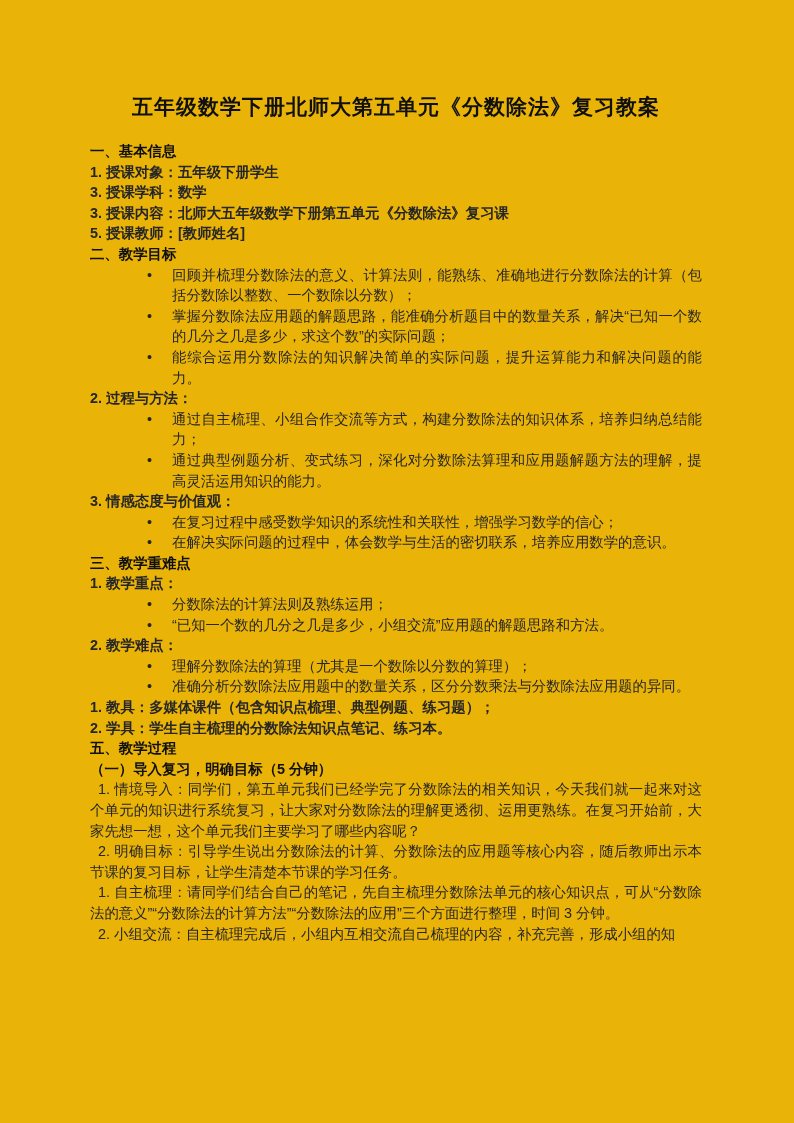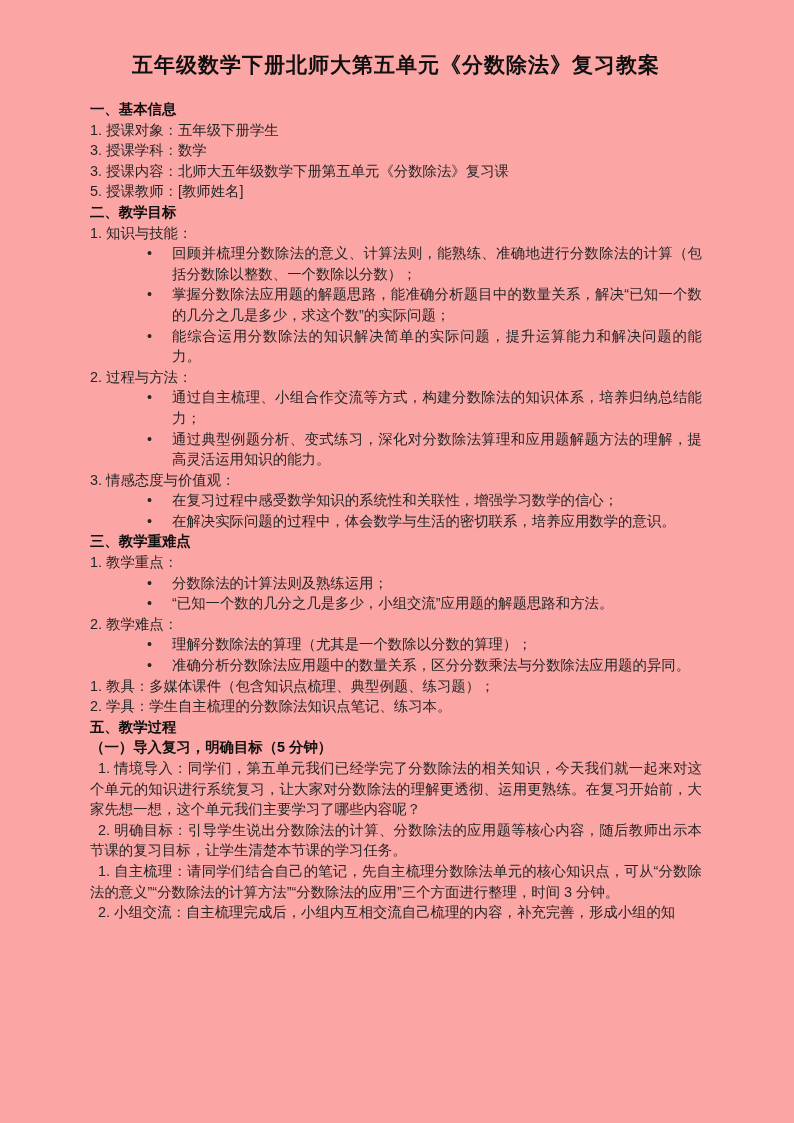--- a/index.html
+++ b/index.html
@@ -1,46 +1,47 @@
 <!DOCTYPE html>
 <html><head>
 <meta charset="utf-8">
 <style>
   html, body { margin: 0; padding: 0; background: #ffffff; }
   .page {
     position: relative;
     width: 794px;
     height: 1123px;
     box-sizing: border-box;
-    background: #fca5a5;
+    background: #eab308;
     color: #262626;
     font-family: "Liberation Sans", sans-serif;
     font-size: 14.4px;
     line-height: 20.6px;
-    padding: 50px 92px 0 90px;
+    padding: 92px 92px 0 90px;
     overflow: hidden;
   }
   .page p { margin: 0; }
   .title {
     font-size: 21px;
     line-height: 30px;
     font-weight: bold;
     text-align: center;
     color: #101010;
     letter-spacing: 1px;
     margin: 0 0 19px 0;
   }
   .sec {
     font-weight: bold;
     color: #101010;
     margin-left: 28px;
   }
   .item {
     margin-left: 28px;
     text-align: justify;
+    font-weight: bold;
   }
   .bullet {
     position: relative;
     padding-left: 82px;
     text-align: justify;
   }
   .bullet .dot {
     position: absolute;
     left: 57px;
     top: 0;
@@ -62,21 +63,20 @@
 
   <h1 class="title">五年级数学下册北师大第五单元《分数除法》复习教案</h1>
 
   <p class="sec">一、基本信息</p>
   <p class="item">1. 授课对象：五年级下册学生</p>
   <p class="item">3. 授课学科：数学</p>
   <p class="item">3. 授课内容：北师大五年级数学下册第五单元《分数除法》复习课</p>
   <p class="item">5. 授课教师：[教师姓名]</p>
 
   <p class="sec">二、教学目标</p>
-  <p class="item">1. 知识与技能：</p>
   <p class="bullet"><span class="dot">•</span><span>回顾并梳理分数除法的意义、计算法则，能熟练、准确地进行分数除法的计算（包括分数除以整数、一个数除以分数）；</span></p>
   <p class="bullet"><span class="dot">•</span><span>掌握分数除法应用题的解题思路，能准确分析题目中的数量关系，解决“已知一个数的几分之几是多少，求这个数”的实际问题；</span></p>
   <p class="bullet"><span class="dot">•</span><span>能综合运用分数除法的知识解决简单的实际问题，提升运算能力和解决问题的能力。</span></p>
   <p class="item">2. 过程与方法：</p>
   <p class="bullet"><span class="dot">•</span><span>通过自主梳理、小组合作交流等方式，构建分数除法的知识体系，培养归纳总结能力；</span></p>
   <p class="bullet"><span class="dot">•</span><span>通过典型例题分析、变式练习，深化对分数除法算理和应用题解题方法的理解，提高灵活运用知识的能力。</span></p>
   <p class="item">3. 情感态度与价值观：</p>
   <p class="bullet"><span class="dot">•</span><span>在复习过程中感受数学知识的系统性和关联性，增强学习数学的信心；</span></p>
   <p class="bullet"><span class="dot">•</span><span>在解决实际问题的过程中，体会数学与生活的密切联系，培养应用数学的意识。</span></p>
 

